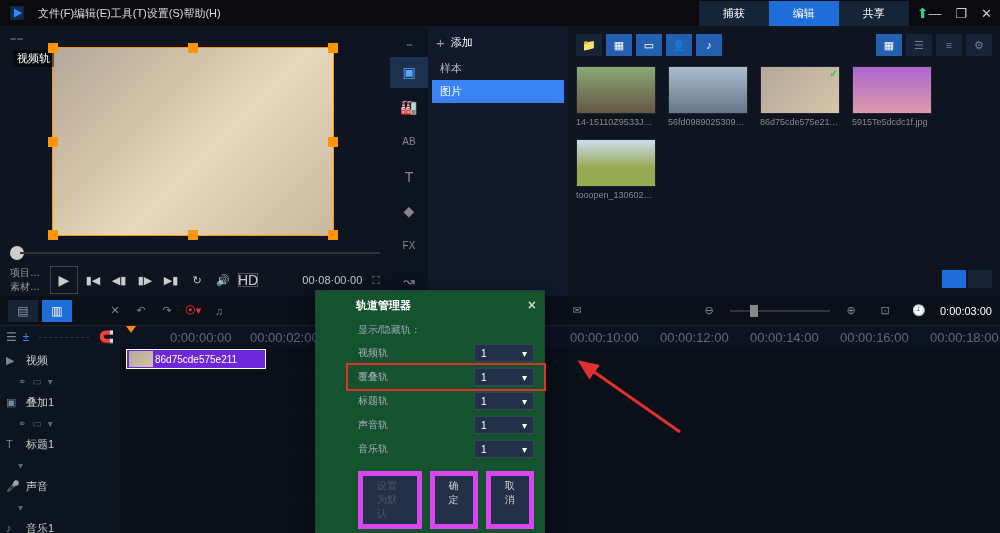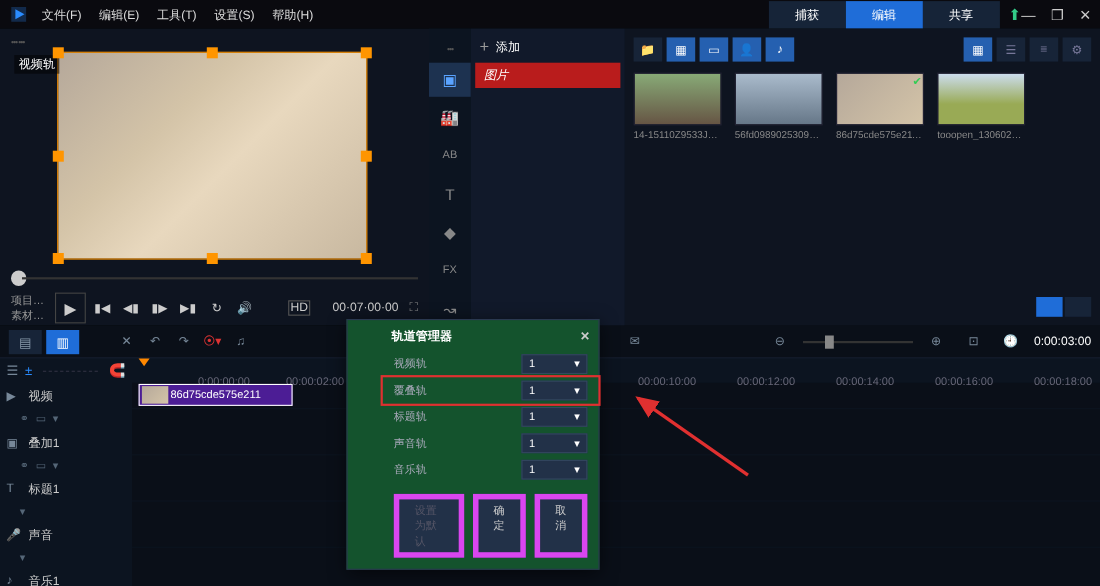--- a/index.html
+++ b/index.html
@@ -1,21 +1,21 @@
 <!DOCTYPE html>
 <html><head>
 <meta charset="utf-8">
 <style>
 * { margin:0; padding:0; box-sizing:border-box; font-family:"Microsoft YaHei",sans-serif; }
 body { background:#000; width:1000px; height:533px; overflow:hidden; color:#fff; font-size:11px; position:relative; }
 
 .menubar { height:26px; background:#0a0a0f; display:flex; align-items:center; padding:0 8px; }
 .logo { width:18px; height:18px; margin-right:12px; }
 .logo svg { width:100%; height:100%; }
-.menus { display:flex; gap:16px; flex:1; }
+.menus { display:flex; flex:1; }
 .menu-item { color:#ddd; cursor:pointer; }
 .tabs-top { display:flex; margin-left:40px; }
 .tab-top { padding:5px 24px; background:#162438; color:#fff; cursor:pointer; }
 .tab-top.active { background:#1f6dd8;text-align:center; }
 .up-arrow { margin-left:8px; color:#3c8; font-size:14px; }
 .winctrl { display:flex; gap:14px; margin-left:auto; }
 .winbtn { color:#ccc; cursor:pointer; font-size:13px; }
 
 .upper { display:flex; height:270px; background:#0e1420; }
 
@@ -39,21 +39,21 @@
 .maxbtn { color:#888; margin-left:6px; }
 
 .left-ico-col { width:38px; background:#0c1420; display:flex; flex-direction:column; padding-top:14px; gap:4px; }
 .ico-cell { width:38px; height:34px; display:flex; align-items:center; justify-content:center; color:#888; cursor:pointer; font-size:14px; }
 .ico-cell.sel { background:#1d3250; color:#5aa3ff; }
 
 .lib-col { width:140px; background:#11192a; padding:8px 4px; }
 .lib-hdr { display:flex; align-items:center; gap:6px; margin-bottom:6px; }
 .lib-plus { color:#999; font-size:15px; margin-left:4px; }
 .lib-item { padding:4px 8px; color:#b5b5c5; cursor:pointer; font-size:11px; }
-.lib-item.sel { background:#b91c1c; color:#fff;font-style:italic; }
+.lib-item.sel { background:#3b82f6; color:#fff; }
 
 .gallery { flex:1; background:#0e1420; padding:8px; }
 .gal-tools { display:flex; align-items:center; gap:4px; margin-bottom:10px; }
 .gal-btn { width:26px; height:22px; display:flex; align-items:center; justify-content:center; background:#172438; color:#779; cursor:pointer; }
 .gal-btn.sel { background:#2560b0; color:#fff; }
 .spacer { flex:1; }
 .thumbs { display:flex; flex-wrap:wrap; gap:12px; }
 .thumb { width:80px; }
 .thumb-img { width:80px; height:48px; border:1px solid #223; display:flex; align-items:center; justify-content:center; font-size:8px; }
 .tchk { position:relative; }
@@ -75,26 +75,26 @@
 .th-ctrl { height:22px; display:flex; align-items:center; gap:6px; padding:0 6px; }
 .th-ctrl .ic { color:#789; font-size:12px; cursor:pointer; }
 .sep { flex:1; border-top:1px dashed #334; margin:0 4px; }
 .track-hdr { display:flex; align-items:center; height:24px; padding:0 6px; gap:6px; }
 .trk-ic { width:14px; color:#789; font-size:11px; }
 .trk-name { color:#ccc; font-size:11px; }
 .trk-sub { display:flex; align-items:center; gap:6px; padding-left:18px; height:18px; color:#567; font-size:10px; }
 
 .track-area { flex:1; position:relative; }
 .ruler { height:22px; background:#0c1420; position:relative; }
-.ruler-tick { position:absolute; top:16px; color:#667; font-size:10px;margin-left:10px; }
+.ruler-tick { position:absolute; top:4px; color:#667; font-size:13px; }
 .playhead { position:absolute; top:0; left:6px; }
 .ph-tri { width:0;height:0;border-left:5px solid transparent;border-right:5px solid transparent;border-top:7px solid #f80; }
 .track-row { height:24px; border-bottom:1px solid #0c1420; position:relative; }
 .track-sub { height:18px; }
-.clip { position:absolute; top:1px; left:6px; height:20px; background:#4c1d95; border:1px solid #fff; display:flex; align-items:center; overflow:hidden; font-size:10px; color:#fff; padding:0 2px; gap:2px; }
+.clip { position:absolute; top:1px; left:6px; height:20px; background:#6d28d9; border:1px solid #fff; display:flex; align-items:center; overflow:hidden; font-size:10px; color:#fff; padding:0 2px; gap:2px; }
 .clip-thumb { width:24px; height:16px; background:linear-gradient(135deg,#b5a89a,#d4c4a8); }
 
 .dialog { position:absolute; top:290px; left:315px; width:230px; background:#14532d; border:1px solid #2a3850; z-index:20; box-shadow:0 4px 16px rgba(0,0,0,.6);padding-left:32px; }
 .dlg-title { display:flex; align-items:center; padding:6px 8px; font-size:11px; font-weight:bold; color:#fff; }
 .dlg-x { margin-left:auto; color:#ccc; cursor:pointer; font-size:14px; }
 .dlg-sub { padding:4px 10px; color:#9ab; font-size:10px; }
 .dlg-row { display:flex; align-items:center; padding:4px 10px; height:24px; }
 .dlg-row label { flex:1; color:#aab; font-size:10px; }
 .dlg-sel { width:60px; height:18px; background:#223148; color:#fff; border:1px solid #334860; font-size:10px; display:flex; align-items:center; justify-content:space-between; padding:0 6px; cursor:pointer; }
 .dlg-row.hl { outline:2px solid #e03030; }
@@ -162,42 +162,43 @@
         <div>项目…</div>
         <div>素材…</div>
       </div>
       <div class="pbtn big">▶</div>
       <div class="pbtn">▮◀</div>
       <div class="pbtn">◀▮</div>
       <div class="pbtn">▮▶</div>
       <div class="pbtn">▶▮</div>
       <div class="pbtn">↻</div>
       <div class="pbtn">🔊</div>
-      <div class="pbtn" style="font-size:11px;border:1px solid #555;width:20px;height:14px;margin-left:24px;">HD</div>
-      <span class="tcode">00·07·00·00</span>
+      <div class="pbtn" style="font-size:14px;border:1px solid #555;width:20px;height:14px;">HD</div>
+      <span class="tcode">00·08·00·00</span>
       <span class="maxbtn">⛶</span>
     </div>
   </div>
 
   <div class="left-ico-col">
     <div class="dots" style="text-align:center;">•••</div>
     <div class="ico-cell sel">▣</div>
     <div class="ico-cell">🏭</div>
     <div class="ico-cell" style="font-size:10px;">AB</div>
     <div class="ico-cell">T</div>
     <div class="ico-cell">◆</div>
     <div class="ico-cell" style="font-size:10px;">FX</div>
     <div class="ico-cell">↝</div>
   </div>
 
   <div class="lib-col">
     <div class="lib-hdr">
       <span class="lib-plus">+</span>
       <span>添加</span>
     </div>
+    <div class="lib-item">样本</div>
     <div class="lib-item sel">图片</div>
   </div>
 
   <div class="gallery">
     <div class="gal-tools">
       <div class="gal-btn">📁</div>
       <div class="gal-btn sel">▦</div>
       <div class="gal-btn sel">▭</div>
       <div class="gal-btn sel">👤</div>
       <div class="gal-btn sel">♪</div>
@@ -214,20 +215,24 @@
         </div>
       <div class="thumb">
           <div class="thumb-img" style="background:linear-gradient(#abc,#678);"></div>
           <div class="thumb-cap">56fd09890253096996...</div>
         </div>
       <div class="thumb tchk">
           <div class="thumb-img" style="background:linear-gradient(135deg,#b5a89a,#d4c4a8);position:relative;">
             <span style="position:absolute;top:1px;right:1px;color:#3c5;font-size:10px;">✔</span>
           </div>
           <div class="thumb-cap">86d75cde575e211d5...</div>
+        </div>
+      <div class="thumb">
+          <div class="thumb-img" style="background:linear-gradient(#a6c,#d9a);"></div>
+          <div class="thumb-cap">5915Te5dcdc1f.jpg</div>
         </div>
       <div class="thumb">
           <div class="thumb-img" style="background:linear-gradient(#cde,#9a5 60%);"></div>
           <div class="thumb-cap">tooopen_13060231.jpg</div>
         </div>
     </div>
   </div>
 </div>
 
 <div class="bot-right-btns">
@@ -341,20 +346,21 @@
       <div class="track-row"></div>
     </div>
   </div>
 </div>
 
 <div class="dialog">
   <div class="dlg-title">
     <span>轨道管理器</span>
     <span class="dlg-x">×</span>
   </div>
+  <div class="dlg-sub">显示/隐藏轨：</div>
   <div class="dlg-row">
       <label>视频轨</label>
       <div class="dlg-sel">
         <span>1</span>
         <span>▾</span>
       </div>
     </div>
   <div class="dlg-row hl">
       <label>覆叠轨</label>
       <div class="dlg-sel">

